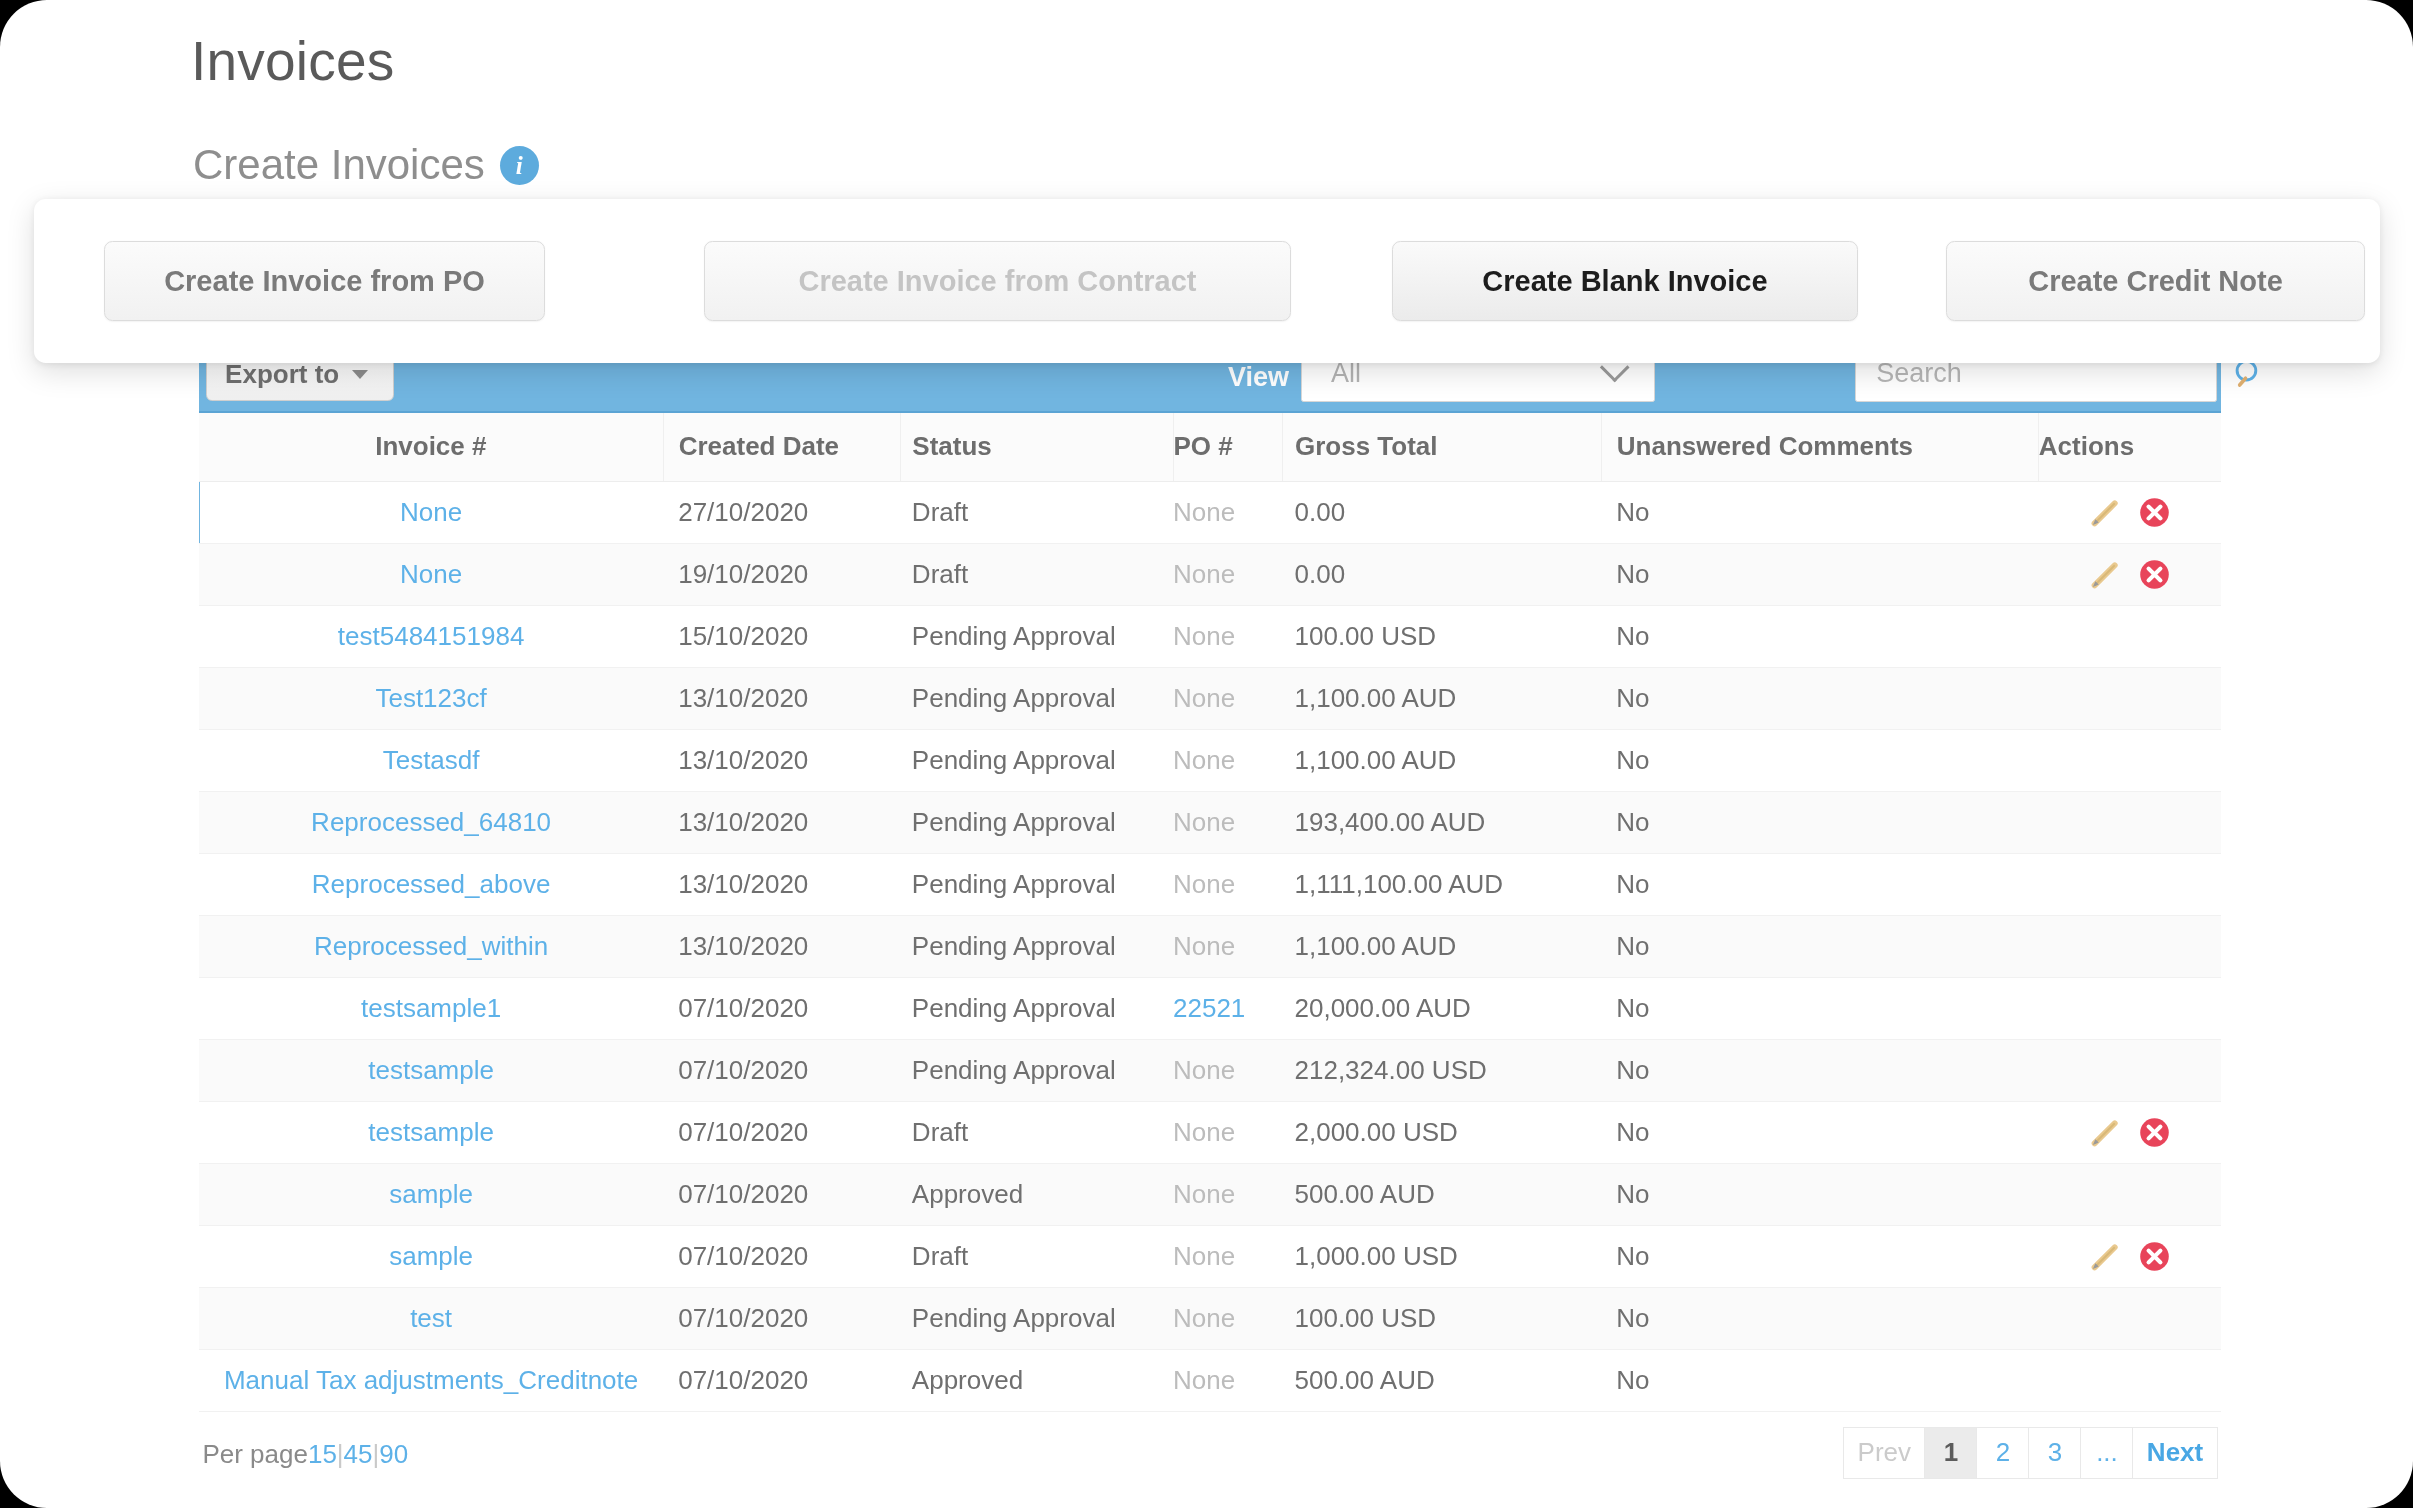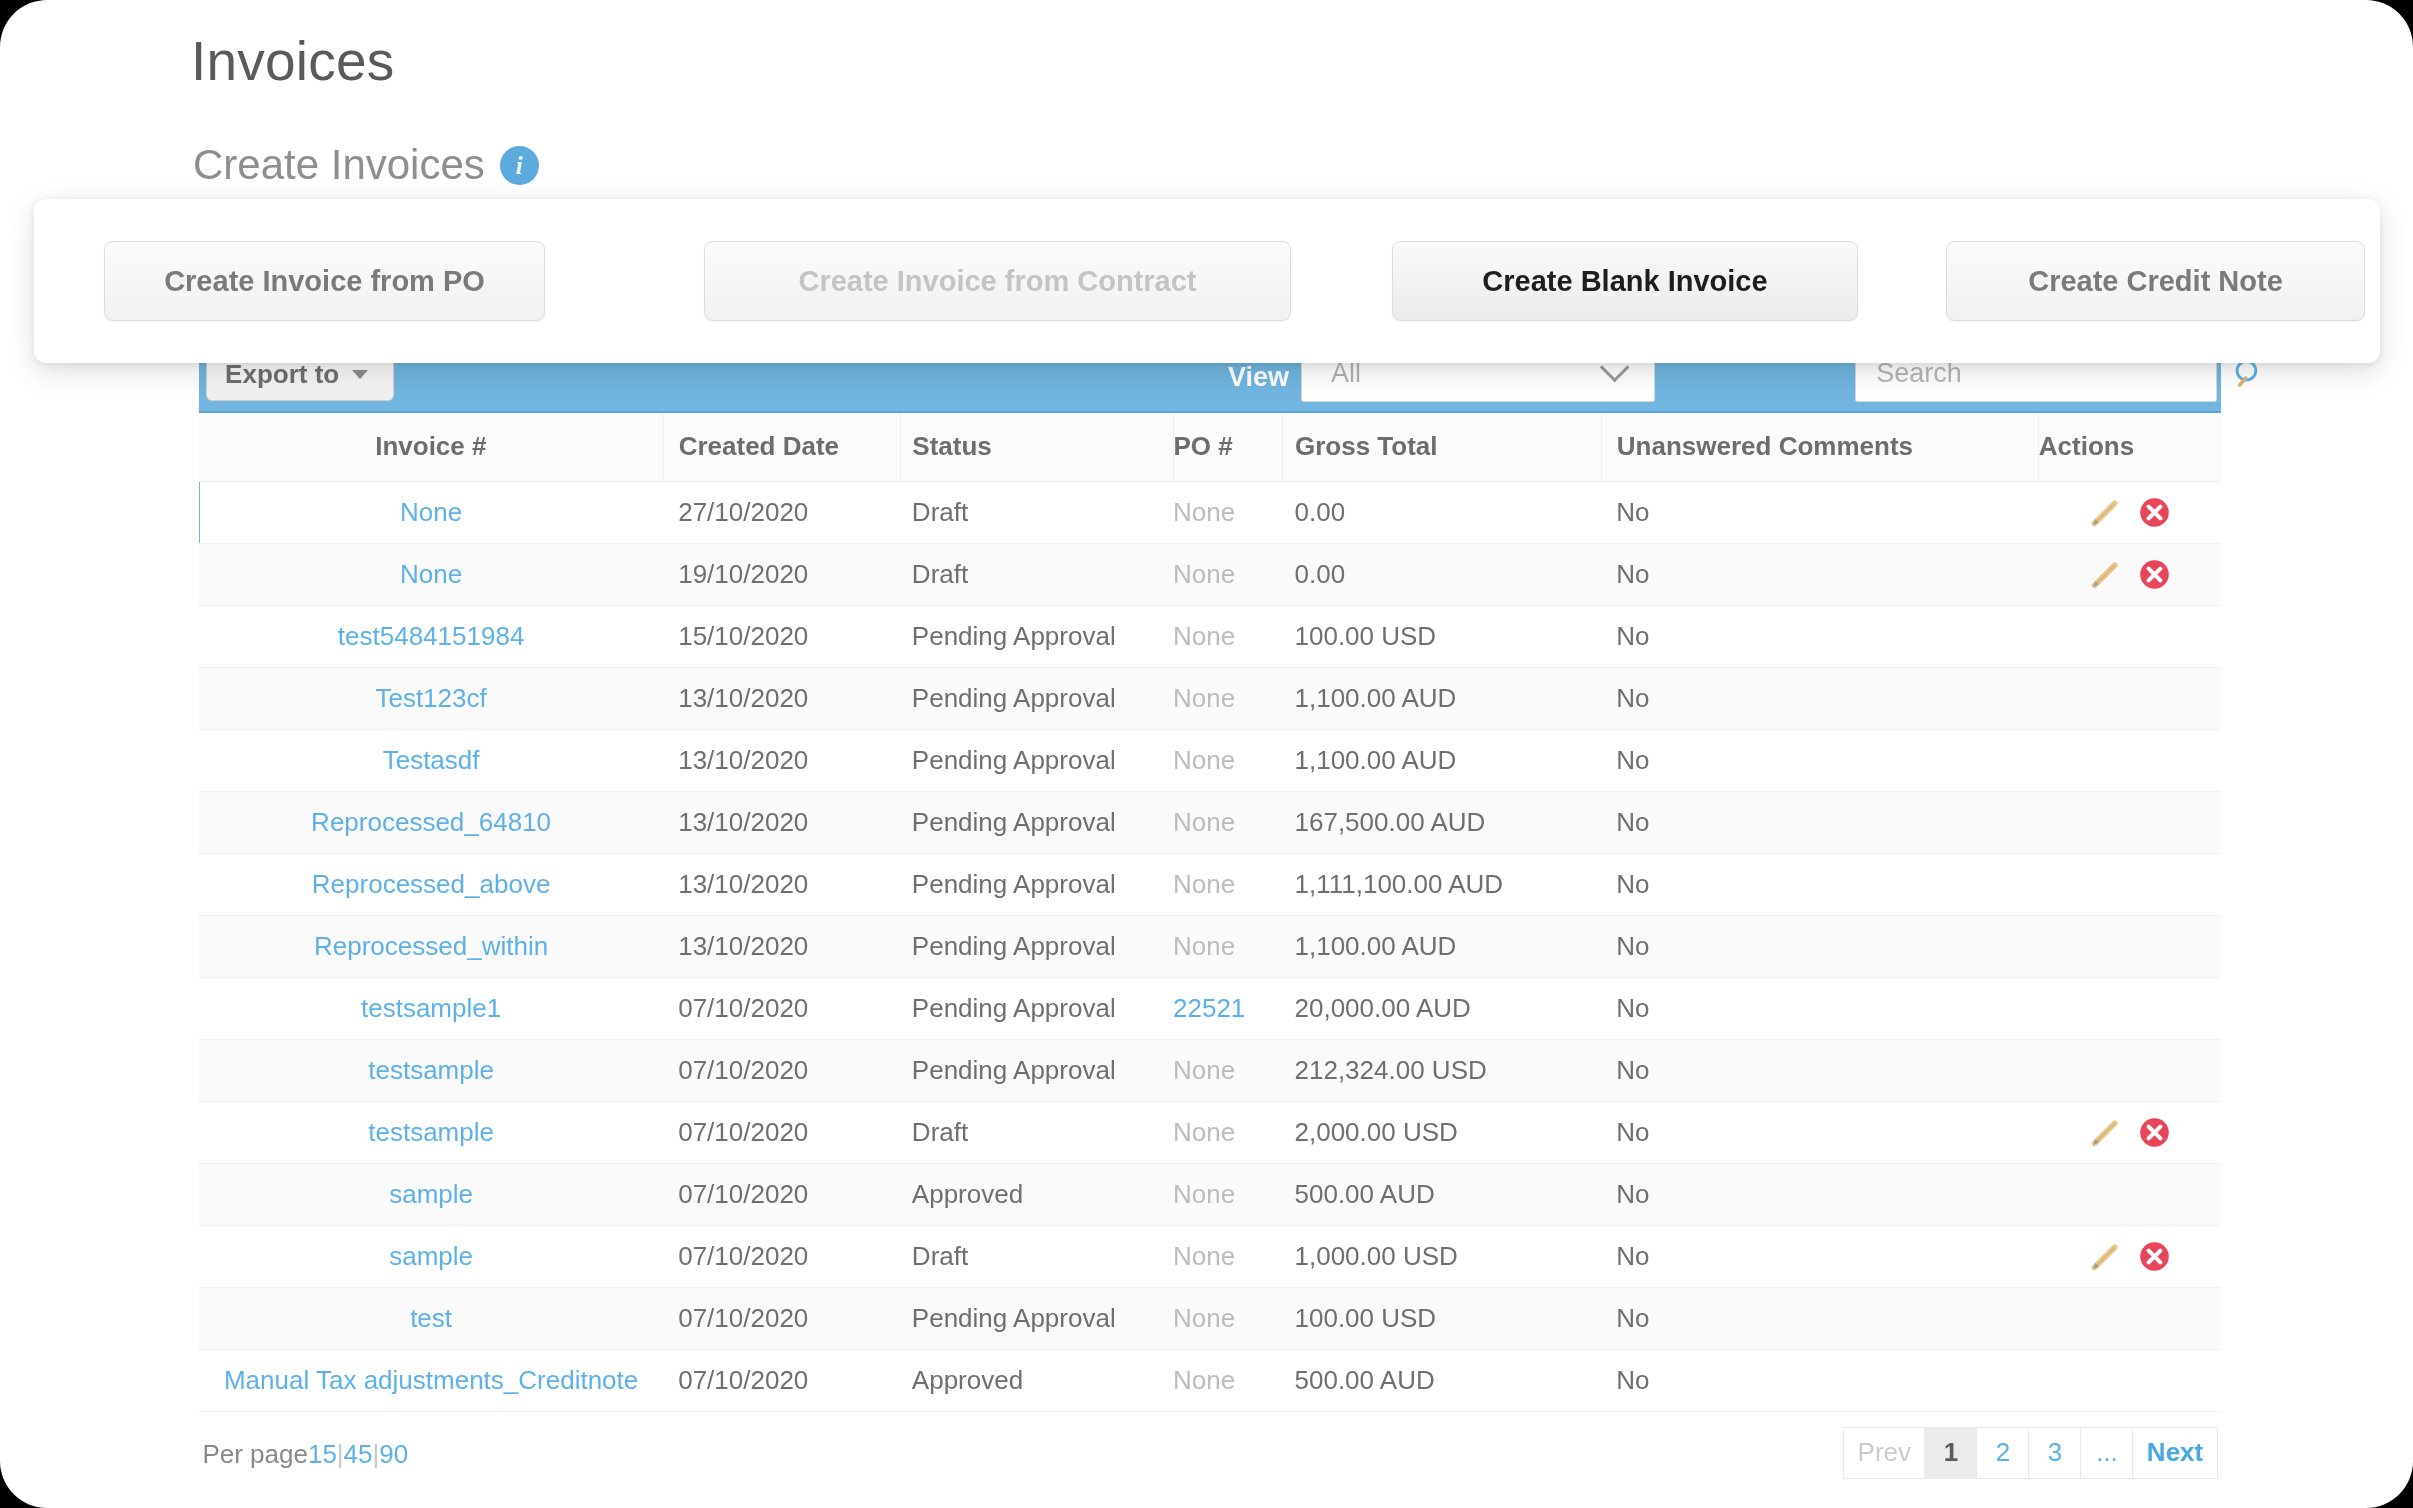--- a/index.html
+++ b/index.html
@@ -458,21 +458,21 @@
             <td class="c-com">No</td>
             <td class="c-act">
               <div class="acts"></div>
             </td>
           </tr>
           <tr class="alt">
             <td class="c-inv"><span class="lnk">Reprocessed_64810</span></td>
             <td class="c-date">13/10/2020</td>
             <td class="c-stat">Pending Approval</td>
             <td class="c-po"><span class="muted">None</span></td>
-            <td class="c-gross">167,500.00 AUD</td>
+            <td class="c-gross">193,400.00 AUD</td>
             <td class="c-com">No</td>
             <td class="c-act">
               <div class="acts"></div>
             </td>
           </tr>
           <tr>
             <td class="c-inv"><span class="lnk">Reprocessed_above</span></td>
             <td class="c-date">13/10/2020</td>
             <td class="c-stat">Pending Approval</td>
             <td class="c-po"><span class="muted">None</span></td>

